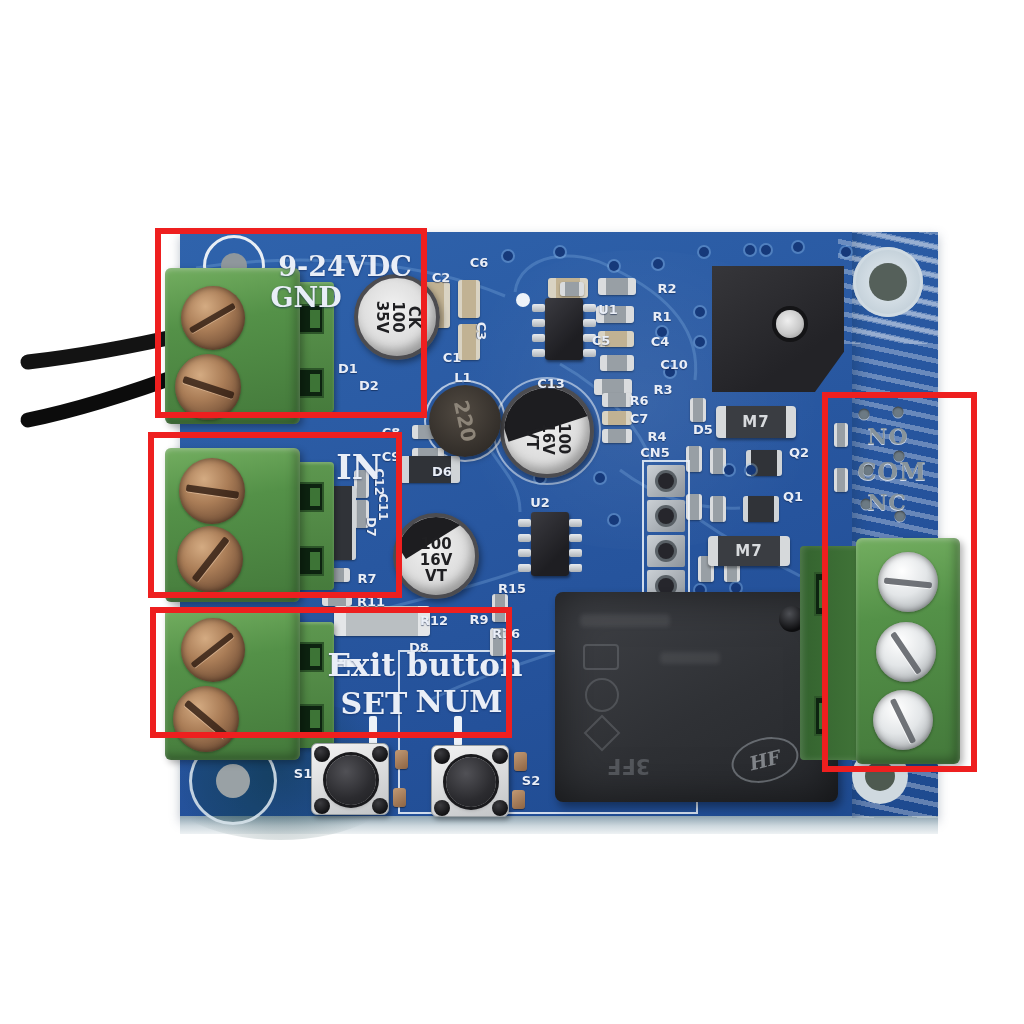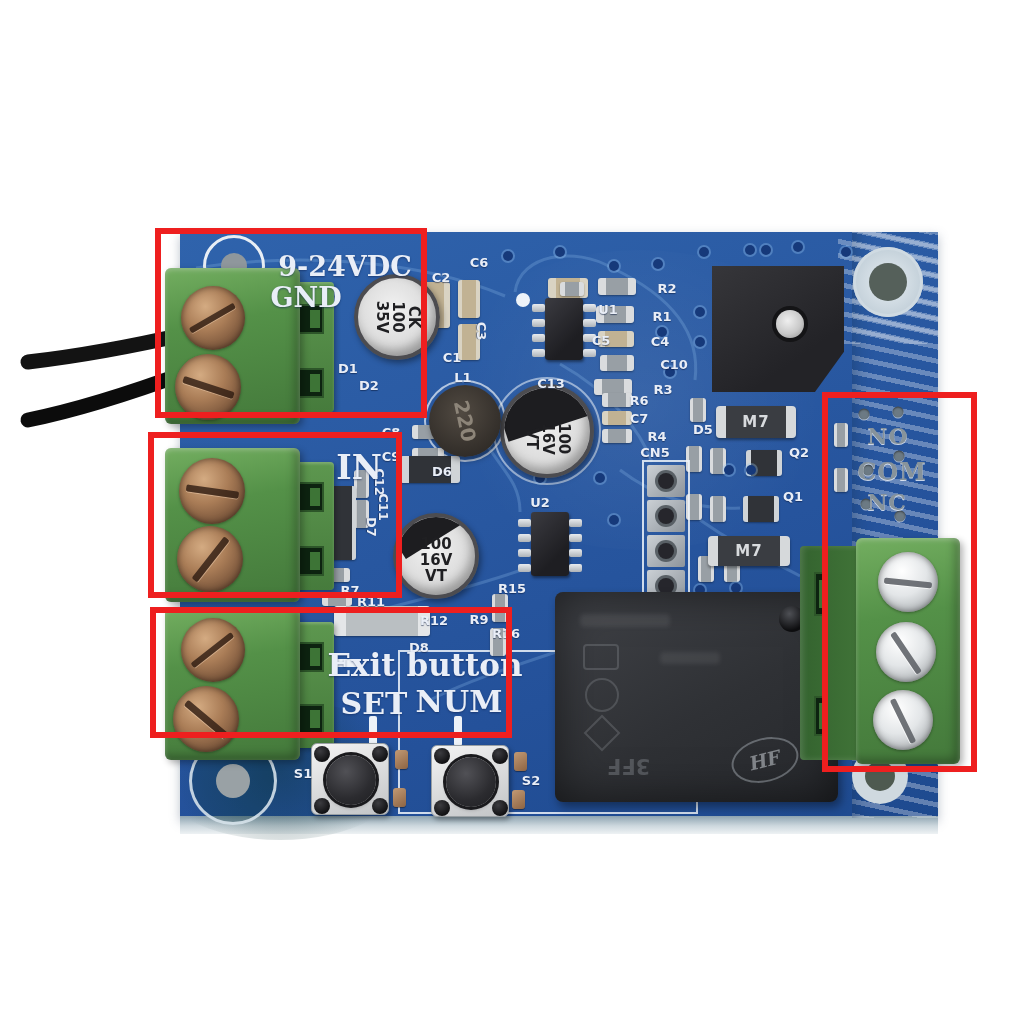--- a/index.html
+++ b/index.html
@@ -382,21 +382,21 @@
       <span class="refdes" style="left: 637px; top: 436px; margin-left: 20px;">R4</span>
       <span class="refdes" style="left: 655px; top: 452px;">CN5</span>
       <span class="refdes" style="left: 703px; top: 429px;">D5</span>
       <span class="refdes" style="left: 348px; top: 368px;">D1</span>
       <span class="refdes" style="left: 369px; top: 385px;">D2</span>
       <span class="refdes" style="left: 391px; top: 432px; text-align: center;">C8</span>
       <span class="refdes" style="left: 391px; top: 456px;">C9</span>
       <span class="refdes" style="left: 379px; top: 482px; transform: translate(-50%, -50%) rotate(90deg);">C12</span>
       <span class="refdes" style="left: 383px; top: 507px; transform: translate(-50%, -50%) rotate(90deg);">C11</span>
       <span class="refdes" style="left: 371px; top: 527px; transform: translate(-50%, -50%) rotate(90deg);">D7</span>
-      <span class="refdes" style="left: 350px; top: 578px; margin-top: 12px;">R7</span>
+      <span class="refdes" style="left: 367px; top: 578px;">R7</span>
       <span class="refdes" style="left: 371px; top: 601px;">R11</span>
       <span class="refdes" style="left: 442px; top: 471px;">D6</span>
       <span class="refdes" style="left: 540px; top: 502px;">U2</span>
       <span class="refdes" style="left: 512px; top: 588px;">R15</span>
       <span class="refdes" style="left: 506px; top: 633px;">R16</span>
       <span class="refdes" style="left: 434px; top: 620px;">R12</span>
       <span class="refdes" style="left: 479px; top: 619px;">R9</span>
       <span class="refdes" style="left: 419px; top: 647px; text-align: center;">D8</span>
       <span class="refdes" style="left: 799px; top: 452px;">Q2</span>
       <span class="refdes" style="left: 793px; top: 496px;">Q1</span>

